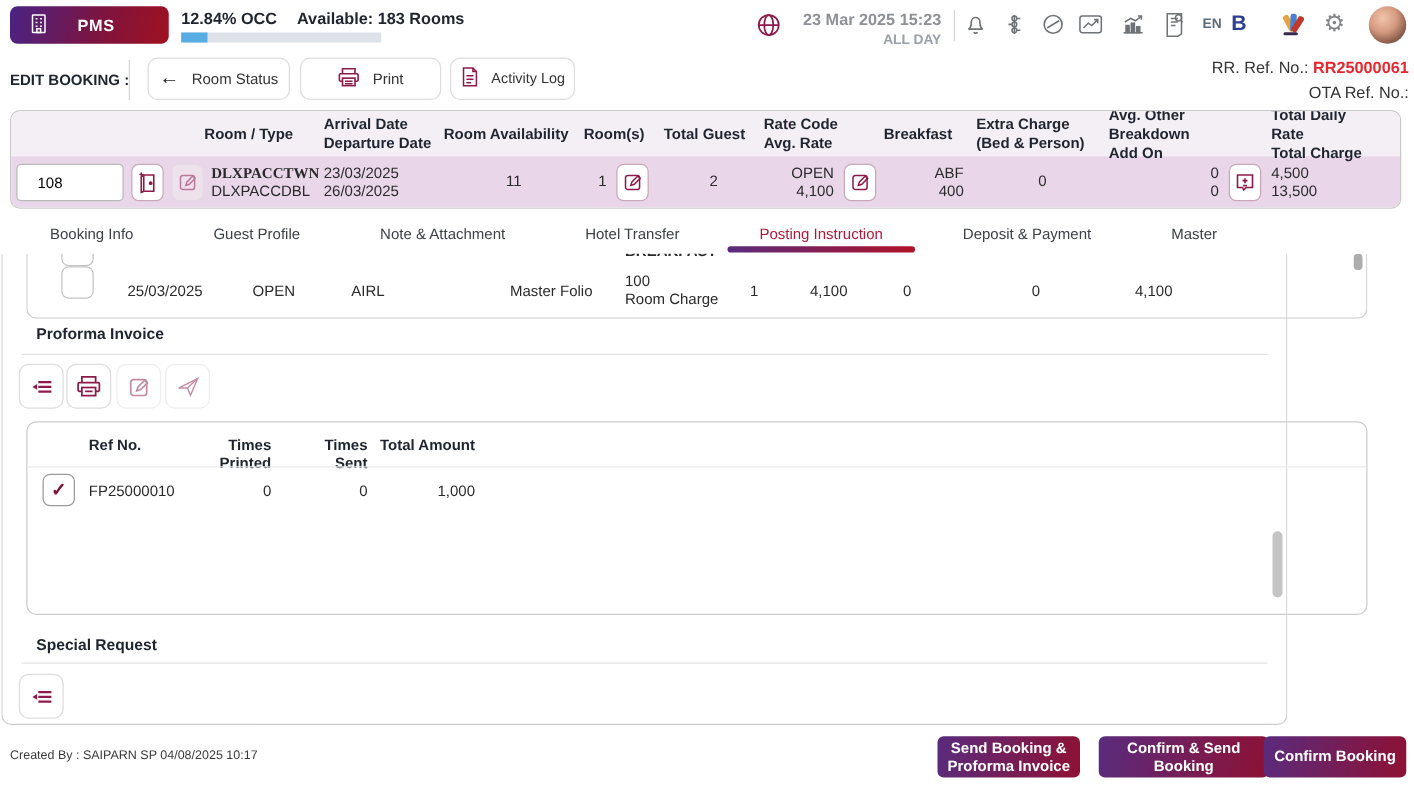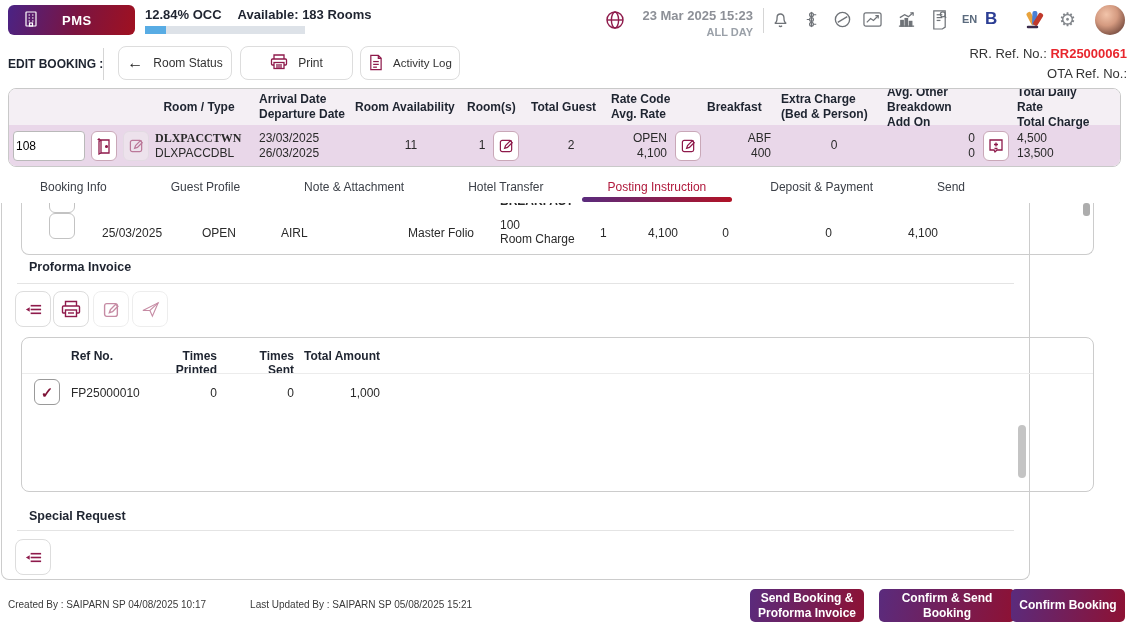--- a/index.html
+++ b/index.html
@@ -35,21 +35,21 @@
   .bkhead{display:flex;height:36px;background:#f4eff4;font-weight:bold;color:#1e2430;align-items:center;font-size:12px;}
   .bkrow{display:flex;height:41px;background:#e9d7e9;align-items:center;font-size:12px;color:#2a2a2a;}
   .bc{box-sizing:border-box;line-height:1.25;}
   .c1{width:250px;} .c2{width:96px;text-align:center;} .c3{width:112px;text-align:center;}
   .c4{width:64px;text-align:center;} .c5{width:80px;text-align:center;} .c6{width:96px;text-align:center;}
   .c7{width:74px;text-align:center;} .c8{width:106px;text-align:center;}
   .c9{width:130px;text-align:right;padding-right:22px;} .c10{flex:1;text-align:right;padding-right:28px;}
   .bkhead .c1{padding-left:130px;text-align:center;}
   .rowc1{display:flex;align-items:center;gap:6px;padding-left:4px;}
   .roominput{width:66px;height:26px;border:1px solid #b9b9b9;border-radius:4px;font:12px "Liberation Sans",sans-serif;
-             padding-left:2px;background:#fff;box-sizing:content-box;}
+             padding-left:16px;background:#fff;box-sizing:content-box;}
   .mbtn{width:26px;height:30px;border:1px solid #c9a8b8;border-radius:6px;background:#fff;display:flex;
         align-items:center;justify-content:center;color:#8e1a4b;cursor:pointer;box-sizing:border-box;}
   .mbtn.dis{background:#f2edf0;border-color:#ddd;opacity:.5;cursor:default;}
   .twolines{text-align:inherit;}
   .rt{display:flex;align-items:center;justify-content:flex-end;gap:8px;}
   .bold{font-weight:bold;font-family:Liberation Serif, serif;}
   
   .tabs{left:0;top:170px;width:100%;height:33px;display:flex;gap:64px;padding-left:40px;align-items:center;
         font-size:12px;color:#3c4048;box-sizing:border-box;}
   .tab{cursor:pointer;white-space:nowrap;}
@@ -342,21 +342,21 @@
     </div>
   </div>
 
   <div class="abs tabs">
     <span class="tab">Booking Info</span>
     <span class="tab">Guest Profile</span>
     <span class="tab">Note &amp; Attachment</span>
     <span class="tab">Hotel Transfer</span>
     <span class="tab active">Posting Instruction</span>
     <span class="tab">Deposit &amp; Payment</span>
-    <span class="tab">Send</span>
+    <span class="tab">Master</span>
   </div>
 
   <div class="abs content">
 
     <div class="abs postbox">
       <div class="cb" style="position:absolute;left:27px;top:-16px;"></div>
       <div class="pcell" style="left:478px;top:-9px;font-weight:bold;">BREAKFAST</div>
       <div class="cb" style="position:absolute;left:27px;top:10px;"></div>
       <div class="pcell" style="left:80px;top:23px;">25/03/2025</div>
       <div class="pcell" style="left:180px;top:23px;">OPEN</div>
@@ -430,18 +430,17 @@
         <line x1="7" y1="6" x2="18" y2="6"></line>
           <line x1="7" y1="10" x2="18" y2="10"></line>
           <line x1="7" y1="14" x2="18" y2="14"></line>
         <path d="M2 10l4-2.4v4.8z" fill="#8e1a4b" stroke="none"></path>
       </svg>
     </div>
   </div>
 
   <div class="abs foottext">
     <span>Created By : SAIPARN SP 04/08/2025 10:17</span>
-    <span>Last Updated By : SAIPARN SP 05/08/2025 15:21</span>
   </div>
   <button class="abs fbtn" style="left:750px;width:114px;">Send Booking &amp; Proforma Invoice</button>
   <button class="abs fbtn" style="left:879px;width:136px;">Confirm &amp; Send Booking</button>
   <button class="abs fbtn" style="left:1011px;width:114px;">Confirm Booking</button>
 </div>
 
 </body></html>

